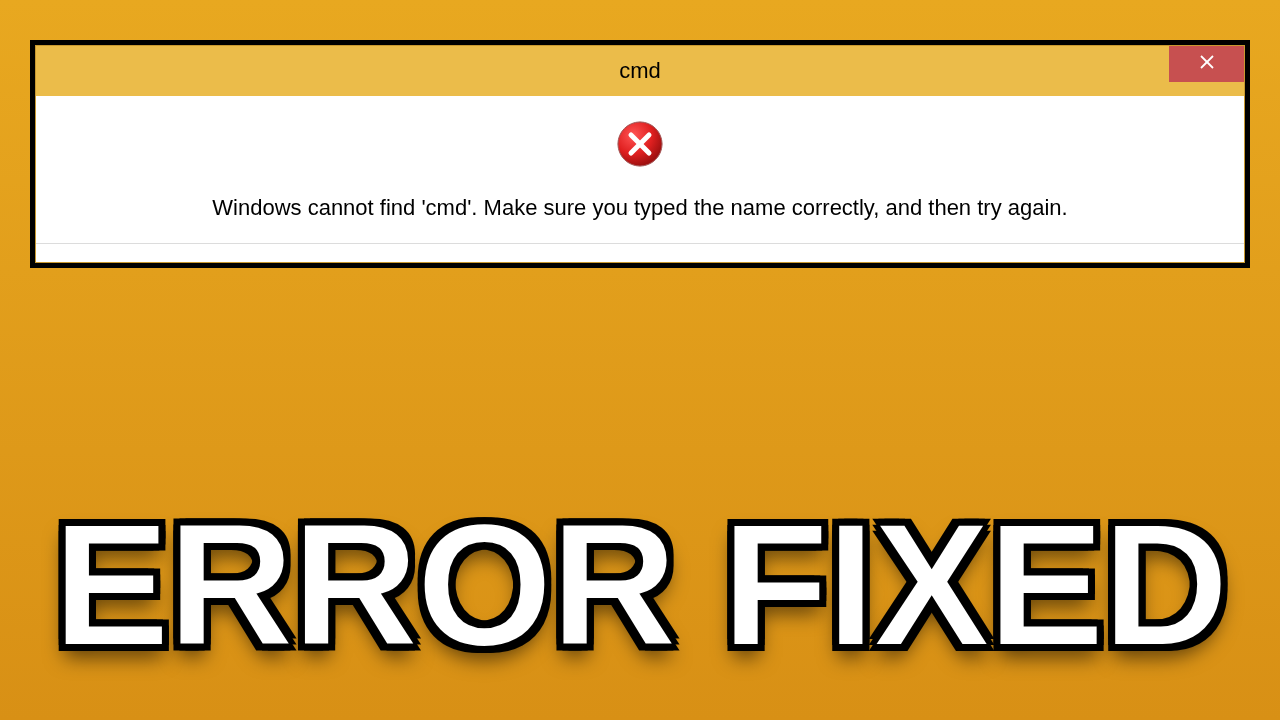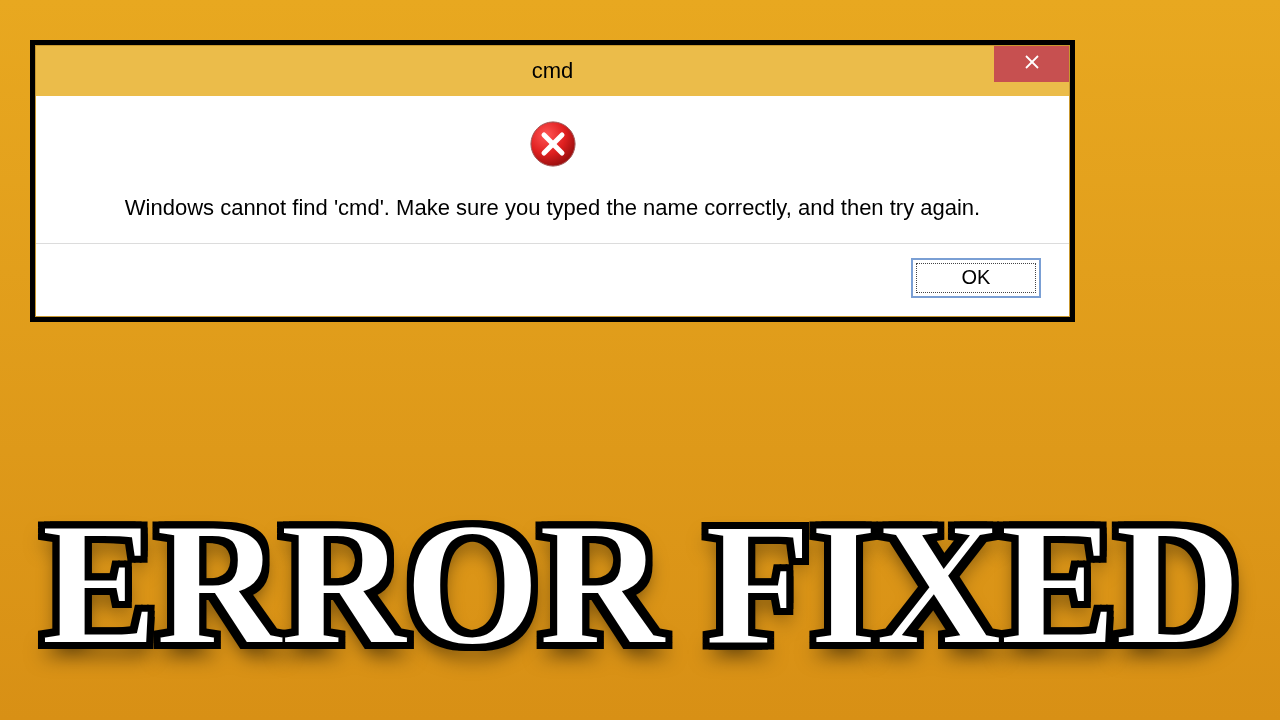--- a/index.html
+++ b/index.html
@@ -14,21 +14,21 @@
       background: linear-gradient(180deg, #e8a820 0%, #d89015 100%);
       font-family: "Segoe UI", Tahoma, sans-serif;
       position: relative;
       overflow: hidden;
     }
     
     .dialog-container {
       position: absolute;
       top: 40px;
       left: 30px;
-      width: 1045px;
+      width: 1220px;
       border: 5px solid #000;
     }
     
     .dialog {
       background: #ebbc4a;
       border: 1px solid #c89830;
     }
     
     .titlebar {
       display: flex;
@@ -111,21 +111,21 @@
       cursor: pointer;
       padding: 0 30px;
       font-family: inherit;
     }
     
     .overlay-text {
       position: absolute;
       bottom: 35px;
       left: 50%;
       transform: translateX(-50%);
-      font-family: Liberation Serif, serif;
+      font-family: Liberation Sans, sans-serif;
       font-size: 175px;
       font-weight: 900;
       color: #fff;
       letter-spacing: -2px;
       white-space: nowrap;
       text-shadow: 
         -6px -6px 0 #000,
          6px -6px 0 #000,
         -6px  6px 0 #000,
          6px  6px 0 #000,
@@ -166,20 +166,17 @@
             </defs>
             <circle cx="24" cy="24" r="22" fill="url(#redgrad)" stroke="#801010" stroke-width="1"></circle>
             <circle cx="24" cy="24" r="22" fill="none" stroke="#ffffff" stroke-width="1" opacity="0.3"></circle>
             <line x1="15" y1="15" x2="33" y2="33" stroke="#fff" stroke-width="5" stroke-linecap="round"></line>
             <line x1="33" y1="15" x2="15" y2="33" stroke="#fff" stroke-width="5" stroke-linecap="round"></line>
           </svg>
         </div>
         <div class="message-text">Windows cannot find 'cmd'. Make sure you typed the name correctly, and then try again.</div>
       </div>
       <div class="divider"></div>
-      <div class="button-row">
-        <button class="ok-button">OK</button>
-      </div>
     </div>
   </div>
 </div>
 
 <div class="overlay-text">ERROR FIXED</div>
 
 </body></html>

